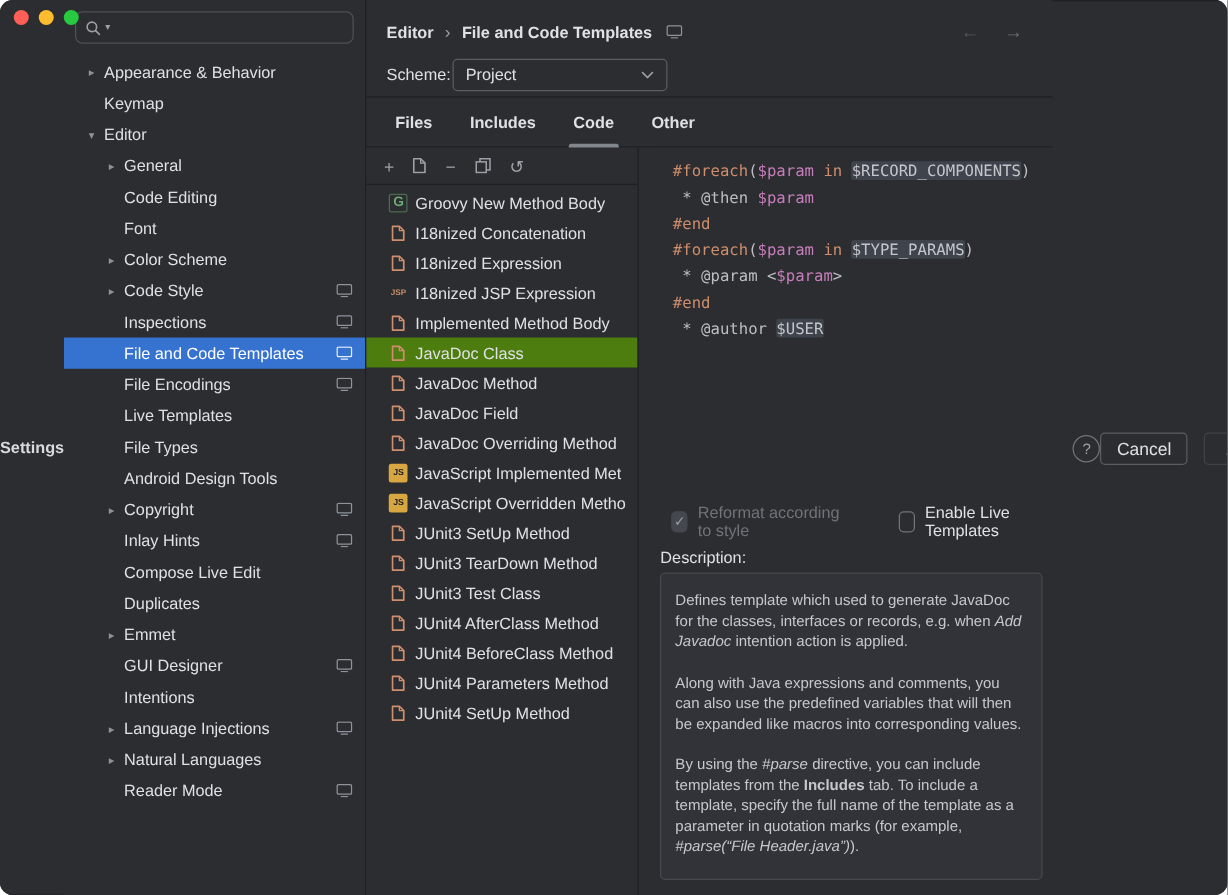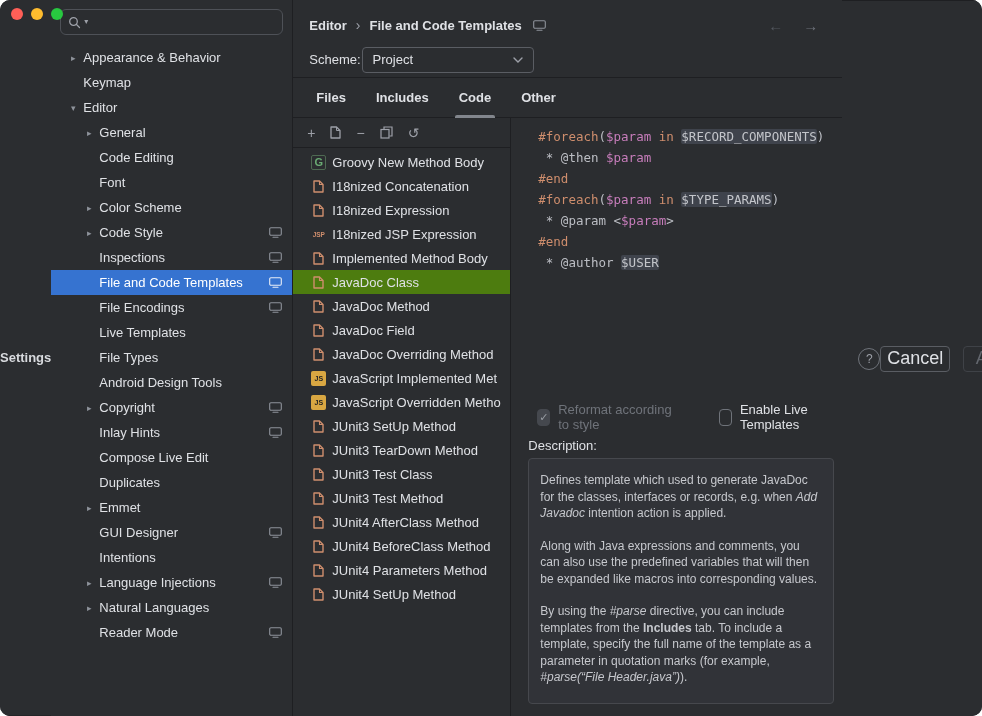--- a/index.html
+++ b/index.html
@@ -93,21 +93,21 @@
   .desc-p { margin:0 0 16px; }
   .desc-p:last-child { margin-bottom:0; }
   .it { font-style:italic; }
   .bd { font-weight:700; }
 
   
   .footer { flex:0 0 40px; border-top:1px solid #1e1f22; display:flex; align-items:center; padding:0 16px; background:#2b2d30; }
   .help { width:22px; height:22px; border:1px solid #6f737a; border-radius:50%; color:#9da0a8;
           display:flex; align-items:center; justify-content:center; font-size:12px; }
   .footer-buttons { margin-left:auto; display:flex; gap:13px; }
-  .btn { min-width:70px; height:26px; border-radius:4px; font-family:inherit; font-size:18px;
+  .btn { min-width:70px; height:26px; border-radius:4px; font-family:inherit; font-size:14px;
          background:transparent; border:1px solid #5a5d63; color:#dfe1e5; }
   .btn.disabled { border-color:#3f4247; color:#63676e; }
   .btn.primary { background:#3574f0; border-color:#3574f0; color:#ffffff; }
 </style>
 </head>
 <body>
 
 <div class="window">
 
   <div class="titlebar">
@@ -448,29 +448,20 @@
                 </span>
                 <span class="t-label">JUnit3 Test Class</span>
               </div>
               <div class="t-row">
                 <span class="t-icon t-icon-template">
                   <svg width="11" height="13" viewBox="0 0 11 13">
                     <path d="M1 1h5.5L10 4.5V12H1z" fill="none" stroke="#cf8e6d" stroke-width="1.4" stroke-linejoin="round"></path>
                     <path d="M6.5 1v3.5H10" fill="none" stroke="#cf8e6d" stroke-width="1.1"></path>
                   </svg>
                 </span>
-                <span class="t-label">JUnit3 Test Method</span>
-              </div>
-              <div class="t-row">
-                <span class="t-icon t-icon-template">
-                  <svg width="11" height="13" viewBox="0 0 11 13">
-                    <path d="M1 1h5.5L10 4.5V12H1z" fill="none" stroke="#cf8e6d" stroke-width="1.4" stroke-linejoin="round"></path>
-                    <path d="M6.5 1v3.5H10" fill="none" stroke="#cf8e6d" stroke-width="1.1"></path>
-                  </svg>
-                </span>
                 <span class="t-label">JUnit4 AfterClass Method</span>
               </div>
               <div class="t-row">
                 <span class="t-icon t-icon-template">
                   <svg width="11" height="13" viewBox="0 0 11 13">
                     <path d="M1 1h5.5L10 4.5V12H1z" fill="none" stroke="#cf8e6d" stroke-width="1.4" stroke-linejoin="round"></path>
                     <path d="M6.5 1v3.5H10" fill="none" stroke="#cf8e6d" stroke-width="1.1"></path>
                   </svg>
                 </span>
                 <span class="t-label">JUnit4 BeforeClass Method</span>

